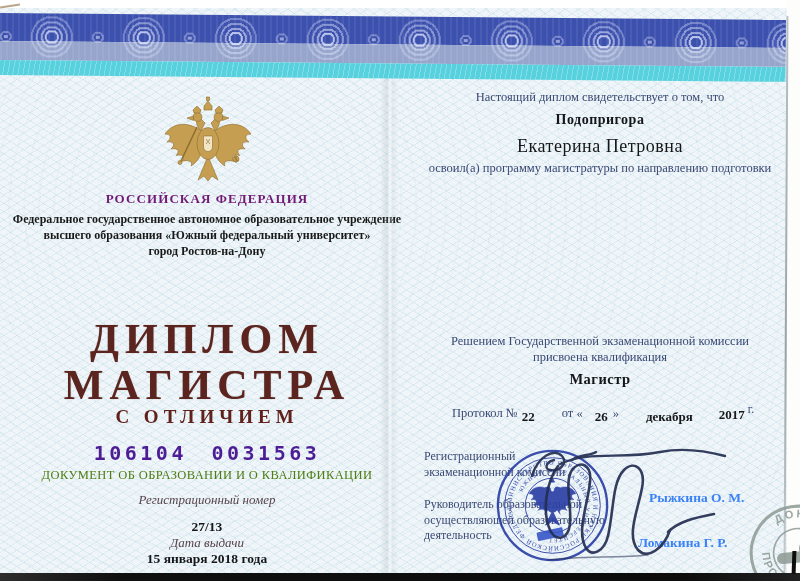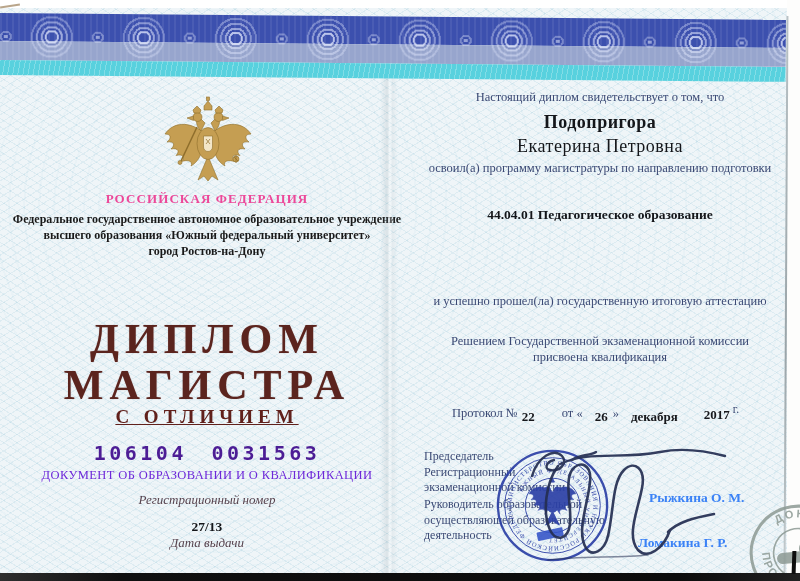--- a/index.html
+++ b/index.html
@@ -42,54 +42,54 @@
     background-repeat:repeat-x;}
   .band .waves{position:absolute;left:0;top:47px;width:100%;height:15px;
     background-image:repeating-linear-gradient(100deg, rgba(255,255,255,.25) 0 1px, transparent 1px 5px);}
 
   
   .t{position:absolute;margin:0;text-align:center;color:#14161a;}
   .navy{color:#3b4974;text-align:center;}
 
   
   .coat{position:absolute;left:151px;top:96px;width:114px;height:95px;z-index:6;}
-  .country{left:20px;top:191px;width:374px;font-size:13px;letter-spacing:1.1px;color:#ec4899;font-weight:600;}
+  .country{left:20px;top:191px;width:374px;font-size:13px;letter-spacing:1.1px;color:#701a75;font-weight:600;}
   .inst{left:5px;top:211px;width:404px;font-size:12px;font-weight:bold;line-height:16px;white-space:nowrap;color:#191919;}
   .title-word{left:20px;width:374px;font-size:42px;font-weight:bold;letter-spacing:6px;color:#5b241e;
     text-shadow:0 0 1px rgba(91,36,30,.4);}
   .tw1{top:315px;} .tw2{top:361px;}
-  .honors{left:20px;top:406px;width:374px;font-size:19px;font-weight:bold;letter-spacing:5px;color:#60201b;text-decoration:underline;}
+  .honors{left:20px;top:406px;width:374px;font-size:19px;font-weight:bold;letter-spacing:5px;color:#60201b;}
   .serial{left:20px;top:441px;width:374px;font-size:20px;font-weight:bold;letter-spacing:3.5px;word-spacing:9px;color:#4c1d95;font-family:"DejaVu Sans Mono","Liberation Mono",monospace;}
-  .dockind{left:10px;top:468px;width:394px;font-size:12.5px;letter-spacing:.4px;color:#6d28d9;font-weight:500;}
+  .dockind{left:10px;top:468px;width:394px;font-size:12.5px;letter-spacing:.4px;color:#4d7c0f;font-weight:500;}
   .ital{font-style:italic;font-size:13px;color:#57434e;}
   .reglabel{left:20px;top:492px;width:374px;}
   .regnum{left:20px;top:519px;width:374px;font-size:13.5px;font-weight:bold;}
   .datelabel{left:20px;top:535px;width:374px;}
   .issuedate{left:20px;top:551px;width:374px;font-size:13.5px;font-weight:bold;}
 
   
   .rp{left:420px;width:360px;}
   .intro{top:90px;font-size:12.5px;}
-  .surname{top:112px;font-size:18px;font-weight:bold;letter-spacing:.5px;}
+  .surname{top:112px;font-size:14px;font-weight:bold;letter-spacing:.5px;}
   .fullname{top:136px;font-size:18px;font-weight:normal;letter-spacing:.5px;}
   .program{top:161px;font-size:12.5px;}
   .specialty{top:207px;font-size:13.5px;font-weight:bold;}
   .attest{top:294px;font-size:12.5px;}
   .comm1{top:334px;font-size:12.5px;}
   .comm2{top:350px;font-size:12.5px;}
   .qual{top:371px;font-size:14.5px;font-weight:bold;letter-spacing:.5px;}
 
   .protocol{position:absolute;left:452px;top:406px;width:340px;display:flex;align-items:flex-start;
     font-size:12.5px;color:#3b4974;}
   .protocol .val{font-weight:bold;color:#17181c;font-size:13px;position:relative;top:3px;}
   .protocol .num{margin-left:4px;}
   .protocol .from{margin-left:27px;}
   .protocol .day{margin-left:12px;}
   .protocol .cq{margin-left:5px;}
-  .protocol .month{margin-left:12px;top:3px;}
+  .protocol .month{margin-left:27px;top:3px;}
   .protocol .year{margin-left:26px;top:1px;}
   .protocol .suff{margin-left:3px;position:relative;top:-3px;font-size:11.5px;}
 
   .role{position:absolute;left:424px;text-align:left;font-size:12px;line-height:15.5px;color:#3b4974;white-space:nowrap;z-index:6;}
   .role1{top:449px;}
   .role2{top:497px;}
   .signame{position:absolute;font-size:13.5px;font-weight:bold;color:#3b82f6;white-space:nowrap;z-index:8;}
   .name1{left:649px;top:476px;}
   .name2{left:638px;top:521px;}
 
@@ -160,43 +160,42 @@
   </div>
 
   <p class="t title-word tw1">ДИПЛОМ</p>
   <p class="t title-word tw2">МАГИСТРА</p>
   <p class="t honors">С ОТЛИЧИЕМ</p>
   <p class="t serial">106104 0031563</p>
   <p class="t dockind">ДОКУМЕНТ ОБ ОБРАЗОВАНИИ И О КВАЛИФИКАЦИИ</p>
   <p class="t ital reglabel">Регистрационный номер</p>
   <p class="t regnum">27/13</p>
   <p class="t ital datelabel">Дата выдачи</p>
+  <p class="t issuedate">15 января 2018 года</p>
 
   <p class="t rp navy intro">Настоящий диплом свидетельствует о том, что</p>
   <p class="t rp surname">Подопригора</p>
   <p class="t rp fullname">Екатерина Петровна</p>
   <p class="t rp navy program">освоил(а) программу магистратуры по направлению подготовки</p>
-  <p class="t rp specialty">44.04.01 Педагогическое образование</p>
-  <p class="t rp navy attest">и успешно прошел(ла) государственную итоговую аттестацию</p>
   <p class="t rp navy comm1">Решением Государственной экзаменационной комиссии</p>
   <p class="t rp navy comm2">присвоена квалификация</p>
+  <p class="t rp qual">Магистр</p>
 
   <div class="protocol">
     <span>Протокол №</span>
     <span class="val num">22</span>
     <span class="from">от «</span>
     <span class="val day">26</span>
     <span class="cq">»</span>
     <span class="val month">декабря</span>
     <span class="val year">2017</span>
     <span class="suff">г.</span>
   </div>
 
   <div class="role role1">
-    <div>Председатель</div>
     <div>Регистрационный</div>
     <div>экзаменационной комиссии</div>
   </div>
   <div class="role role2">
     <div>Руководитель образовательной</div>
     <div>осуществляющей образовательную</div>
     <div>деятельность</div>
   </div>
 
   <p class="signame name1">Рыжкина О. М.</p>

